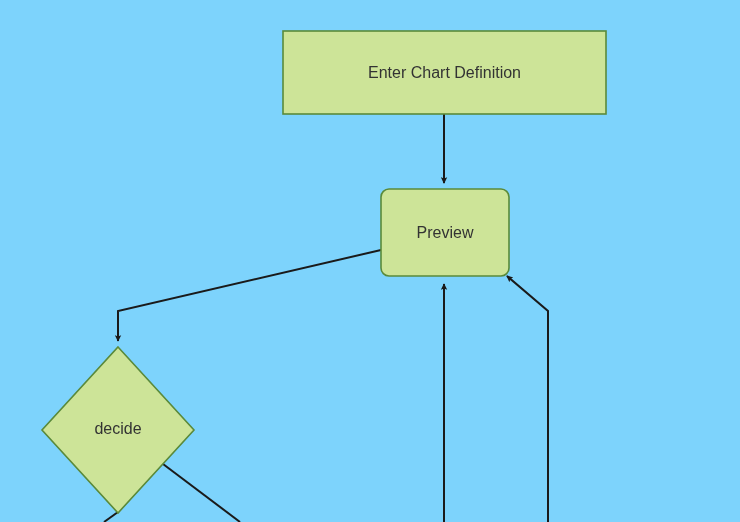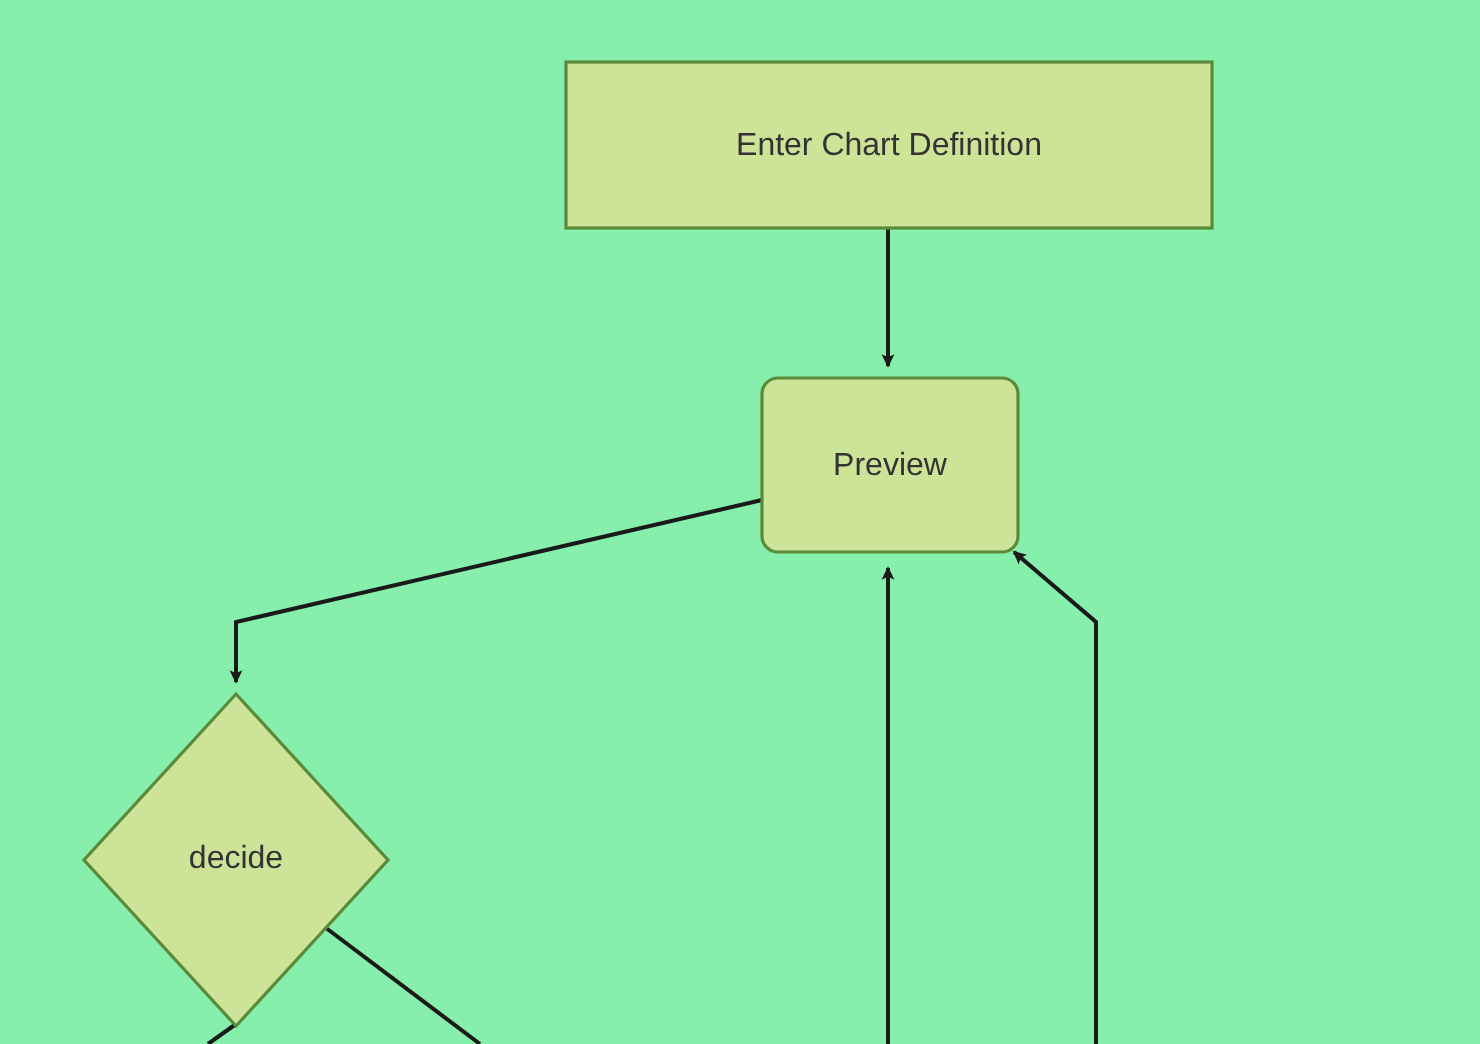--- a/index.html
+++ b/index.html
@@ -10,21 +10,21 @@
   body {
     width: 740px;
     height: 522px;
     overflow: hidden;
     font-family: "Liberation Sans", sans-serif;
   }
   #diagram-root {
     position: relative;
     width: 740px;
     height: 522px;
-    background: #86efac;
+    background: #7dd3fc;
   }
   #flow-svg {
     position: absolute;
     left: 0;
     top: 0;
     width: 740px;
     height: 522px;
   }
   .node-label {
     font-family: "Liberation Sans", sans-serif;

